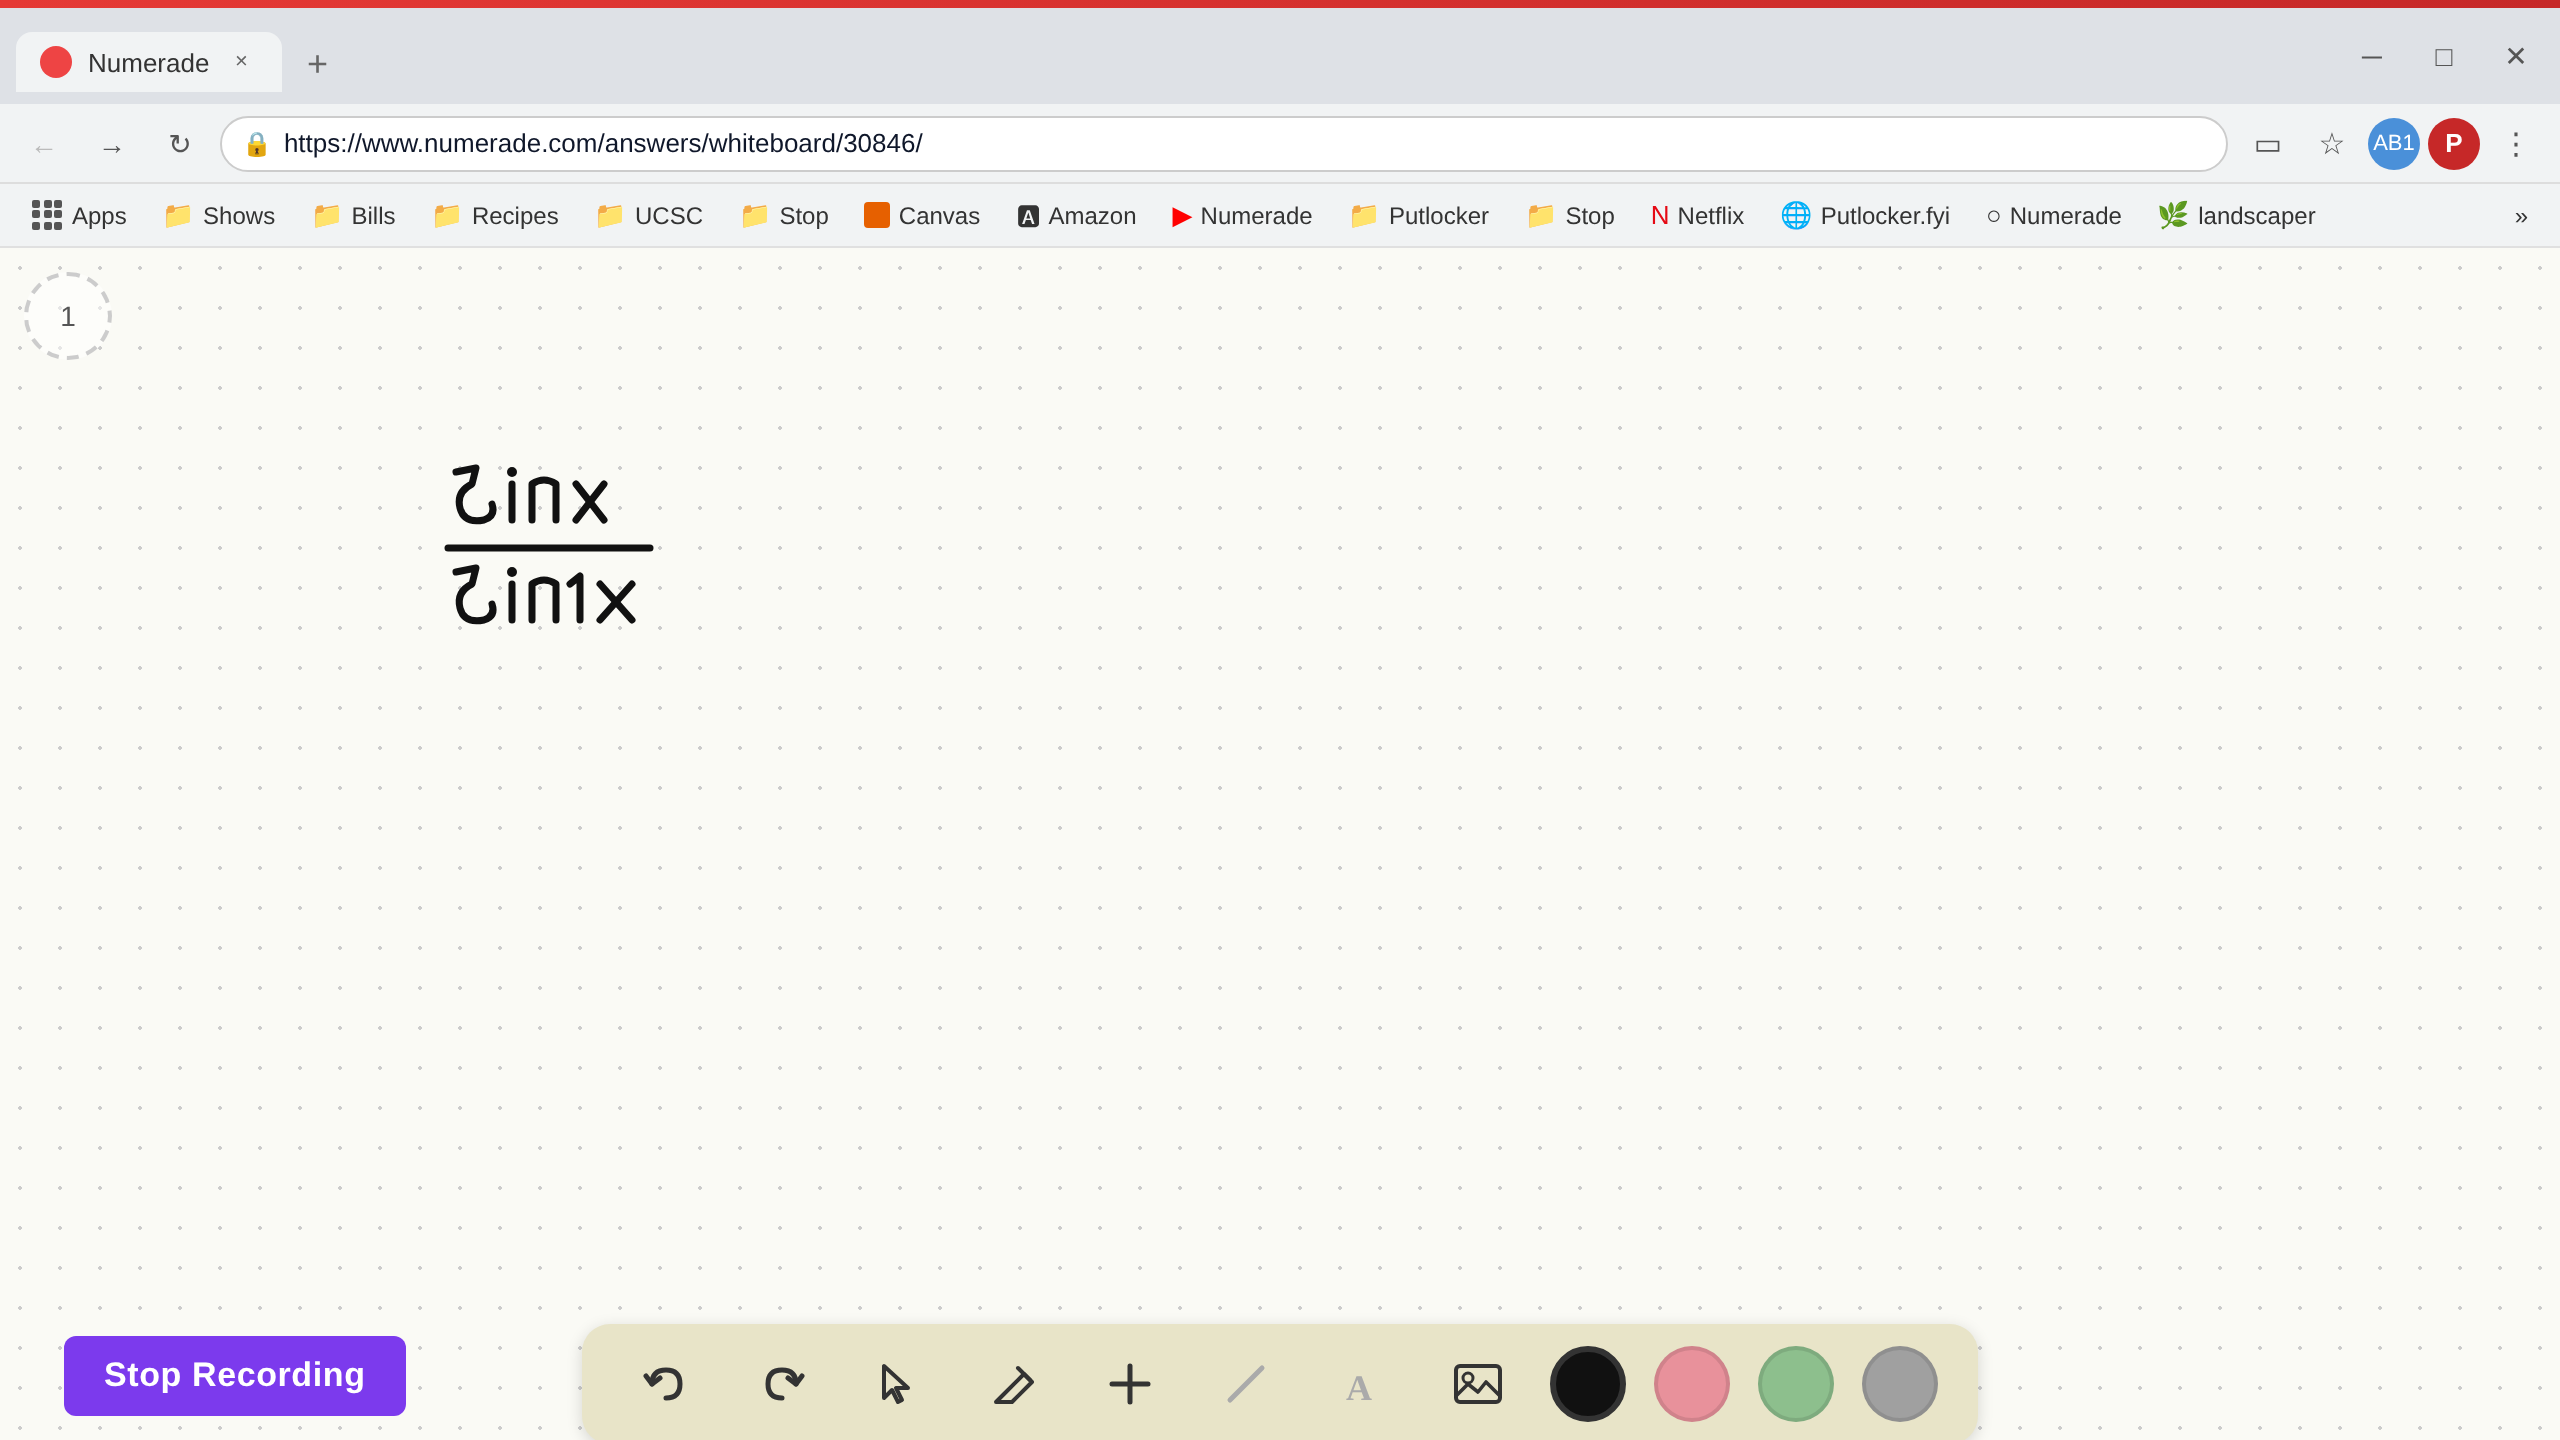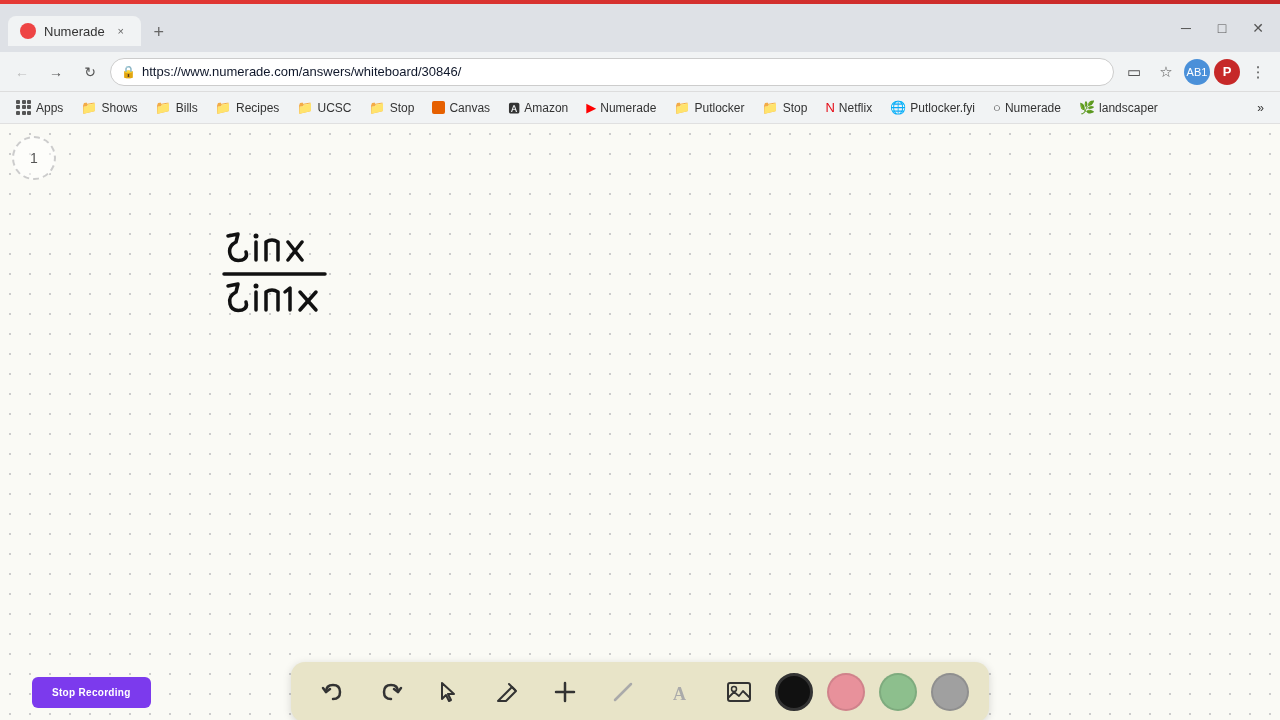--- a/index.html
+++ b/index.html
@@ -232,21 +232,21 @@
     
     .stop-recording-btn {
       position: absolute;
       bottom: 28px;
       left: 32px;
       background: #7c3aed;
       color: #fff;
       border: none;
       border-radius: 6px;
       padding: 10px 20px;
-      font-size: 10px;
+      font-size: 17px;
       font-weight: 600;
       cursor: pointer;
       letter-spacing: 0.3px;
     }
 
     
     .top-accent {
       height: 4px;
       background: linear-gradient(90deg, #e53935 0%, #c62828 100%);
     }

